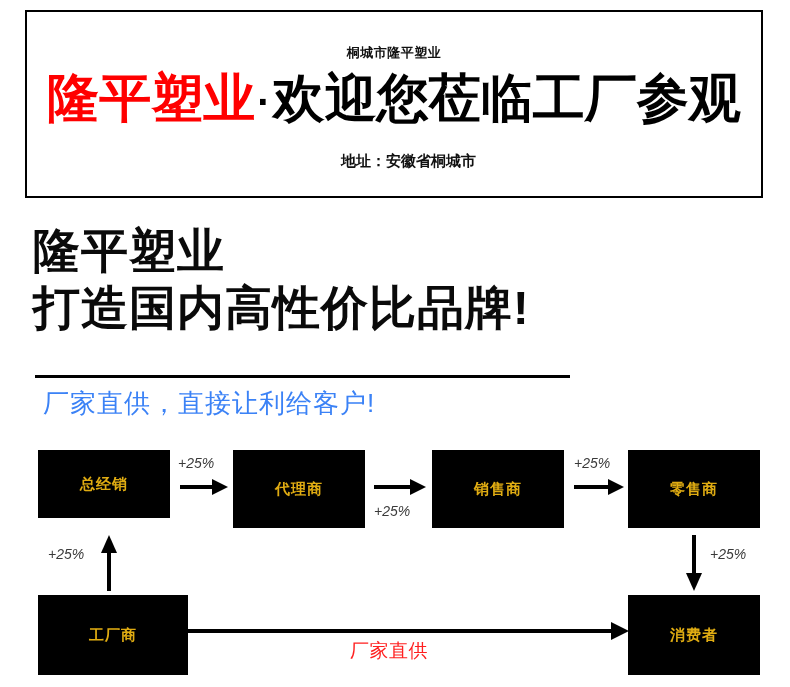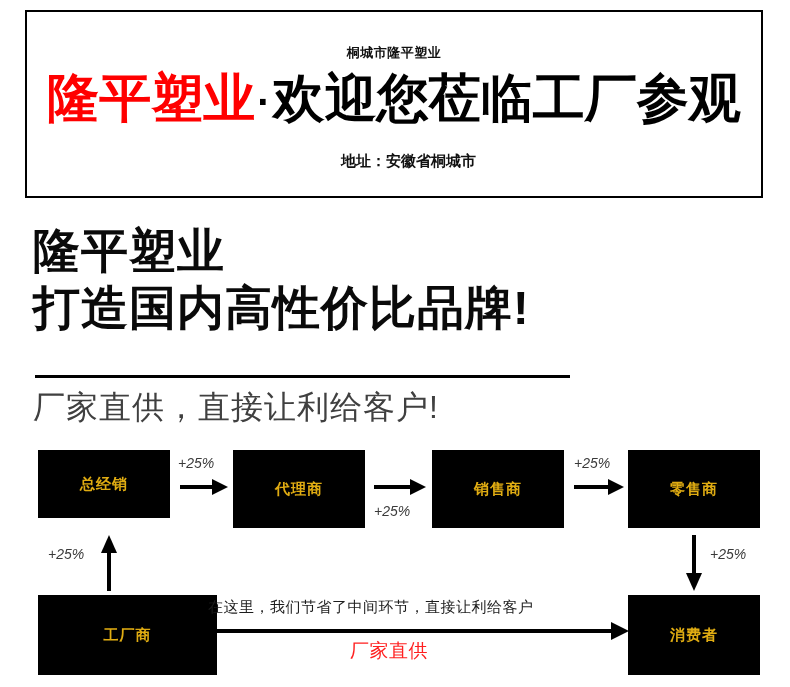--- a/index.html
+++ b/index.html
@@ -92,25 +92,25 @@
   .headline-divider {
     position: absolute;
     left: 35px;
     top: 375px;
     width: 535px;
     height: 3px;
     background: #000000;
   }
   .headline-sub {
     position: absolute;
-    left: 33px;
+    left: 43px;
     top: 386px;
-    font-size: 32px;
+    font-size: 26px;
     font-weight: 400;
-    color: #404040;
+    color: #3b82f6;
     letter-spacing: 1px;
     white-space: nowrap;
   }
 
   
   .flow {
     position: absolute;
     left: 0;
     top: 0;
     width: 790px;
@@ -126,21 +126,21 @@
   .box span {
     color: #e0ac12;
     font-size: 15px;
     font-weight: 700;
     letter-spacing: 1px;
   }
   .box.b1 { left: 38px;  top: 450px; width: 132px; height: 68px; }
   .box.b2 { left: 233px; top: 450px; width: 132px; height: 78px; }
   .box.b3 { left: 432px; top: 450px; width: 132px; height: 78px; }
   .box.b4 { left: 628px; top: 450px; width: 132px; height: 78px; }
-  .box.b5 { left: 38px;  top: 595px; width: 179px; height: 80px; }
+  .box.b5 { left: 38px;  top: 595px; width: 150px; height: 80px; }
   .box.b6 { left: 628px; top: 595px; width: 132px; height: 80px; }
 
   
   .pct {
     position: absolute;
     font-size: 14px;
     color: #3a3a3a;
     font-family: "Liberation Sans", sans-serif;
     white-space: nowrap;
     font-style: italic;
@@ -240,15 +240,14 @@
     <line x1="13" y1="2" x2="13" y2="42" stroke="#000" stroke-width="4"></line>
     <polygon points="5,40 13,58 21,40" fill="#000"></polygon>
   </svg>
   <div class="pct" style="left:710px; top:546px;">+25%</div>
 
   <svg class="arrow-svg" style="left:185px; top:618px;" width="444" height="26">
     <line x1="2" y1="13" x2="428" y2="13" stroke="#000" stroke-width="4"></line>
     <polygon points="426,4 444,13 426,22" fill="#000"></polygon>
   </svg>
 
-  <div class="mid-note">在这里，我们节省了中间环节，直接让利给客户</div>
   <div class="mid-red">厂家直供</div>
 </div>
 
 </body></html>

